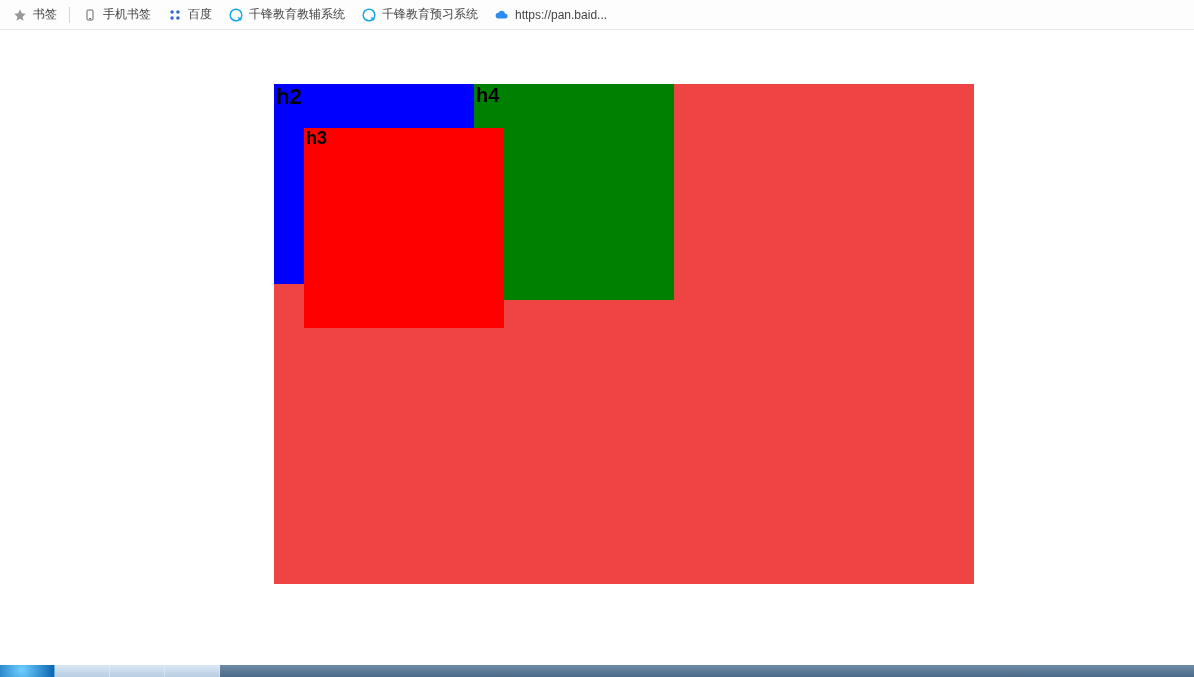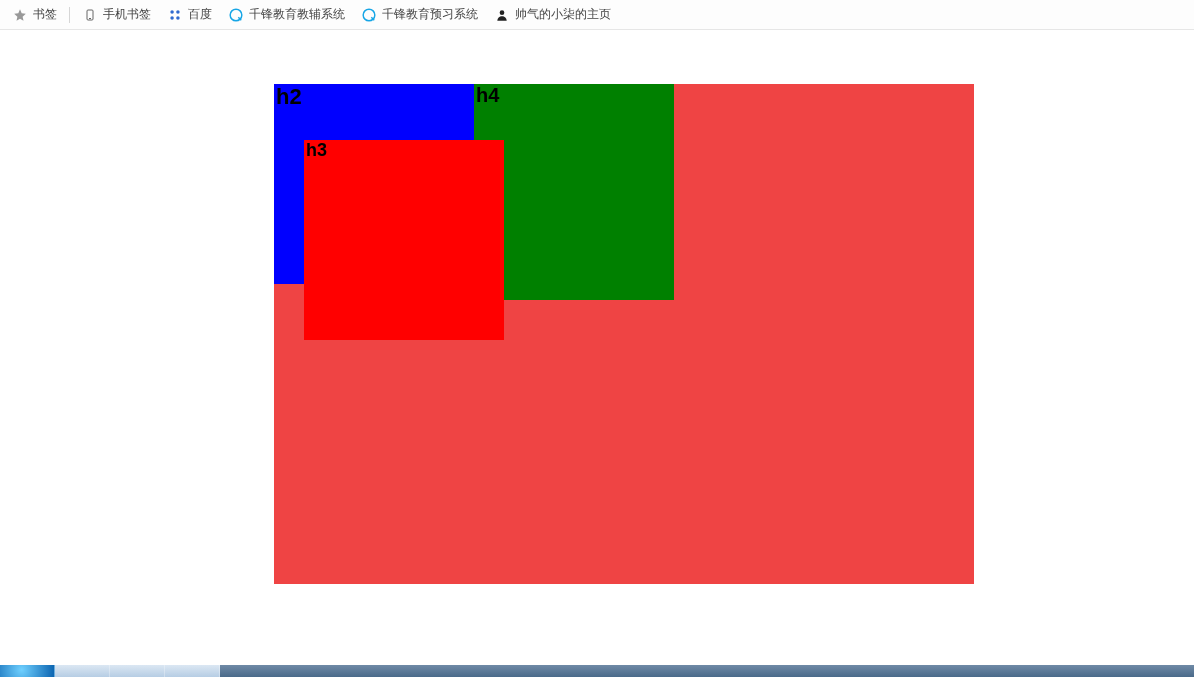--- a/index.html
+++ b/index.html
@@ -74,21 +74,21 @@
       width: 200px;
       height: 200px;
       background: blue;
       font-weight: bold;
       font-size: 22px;
       color: #000;
     }
     .h3-box {
       position: absolute;
       left: 30px;
-      top: 56px;
+      top: 44px;
       width: 200px;
       height: 200px;
       background: red;
       font-weight: bold;
       font-size: 18px;
       color: #000;
       z-index: 2;
     }
     .h4-box {
       position: absolute;
@@ -180,30 +180,29 @@
   <div class="bm-item">
     <span class="icon">
       <svg width="14" height="14" viewBox="0 0 24 24">
           <circle cx="12" cy="12" r="10" fill="none" stroke="#17a6e6" stroke-width="2.5"></circle>
           <path d="M16 16 L21 21" stroke="#17a6e6" stroke-width="2.5"></path>
         </svg>
     </span>
     <span>千锋教育预习系统</span>
   </div>
 
-
-  <div class="bm-item">
-    <span class="icon">
-      <svg width="14" height="14" viewBox="0 0 24 24">
-          <circle cx="12" cy="8" r="4" fill="#222"></circle>
-          <path d="M4 22c0-4.4 3.6-8 8-8s8 3.6 8 8" fill="#222"></path>
-        </svg>
-    </span>
-    <span>帅气的小柒的主页</span>
-  </div>
+  <div class="bm-item">
+    <span class="icon">
+      <svg width="14" height="14" viewBox="0 0 24 24">
+          <path fill="#2a8ef0" d="M6 18a5 5 0 010-10 6 6 0 0111.3 2A4 4 0 0118 18H6z"></path>
+        </svg>
+    </span>
+    <span>https://pan.baid...</span>
+  </div>
+
 
 </div>
 
 <div class="content-area">
   <div class="h1-box">
     <div class="h2-box">
       <span class="box-label">h2</span>
       <div class="h3-box">
         <span class="box-label">h3</span>
       </div>

